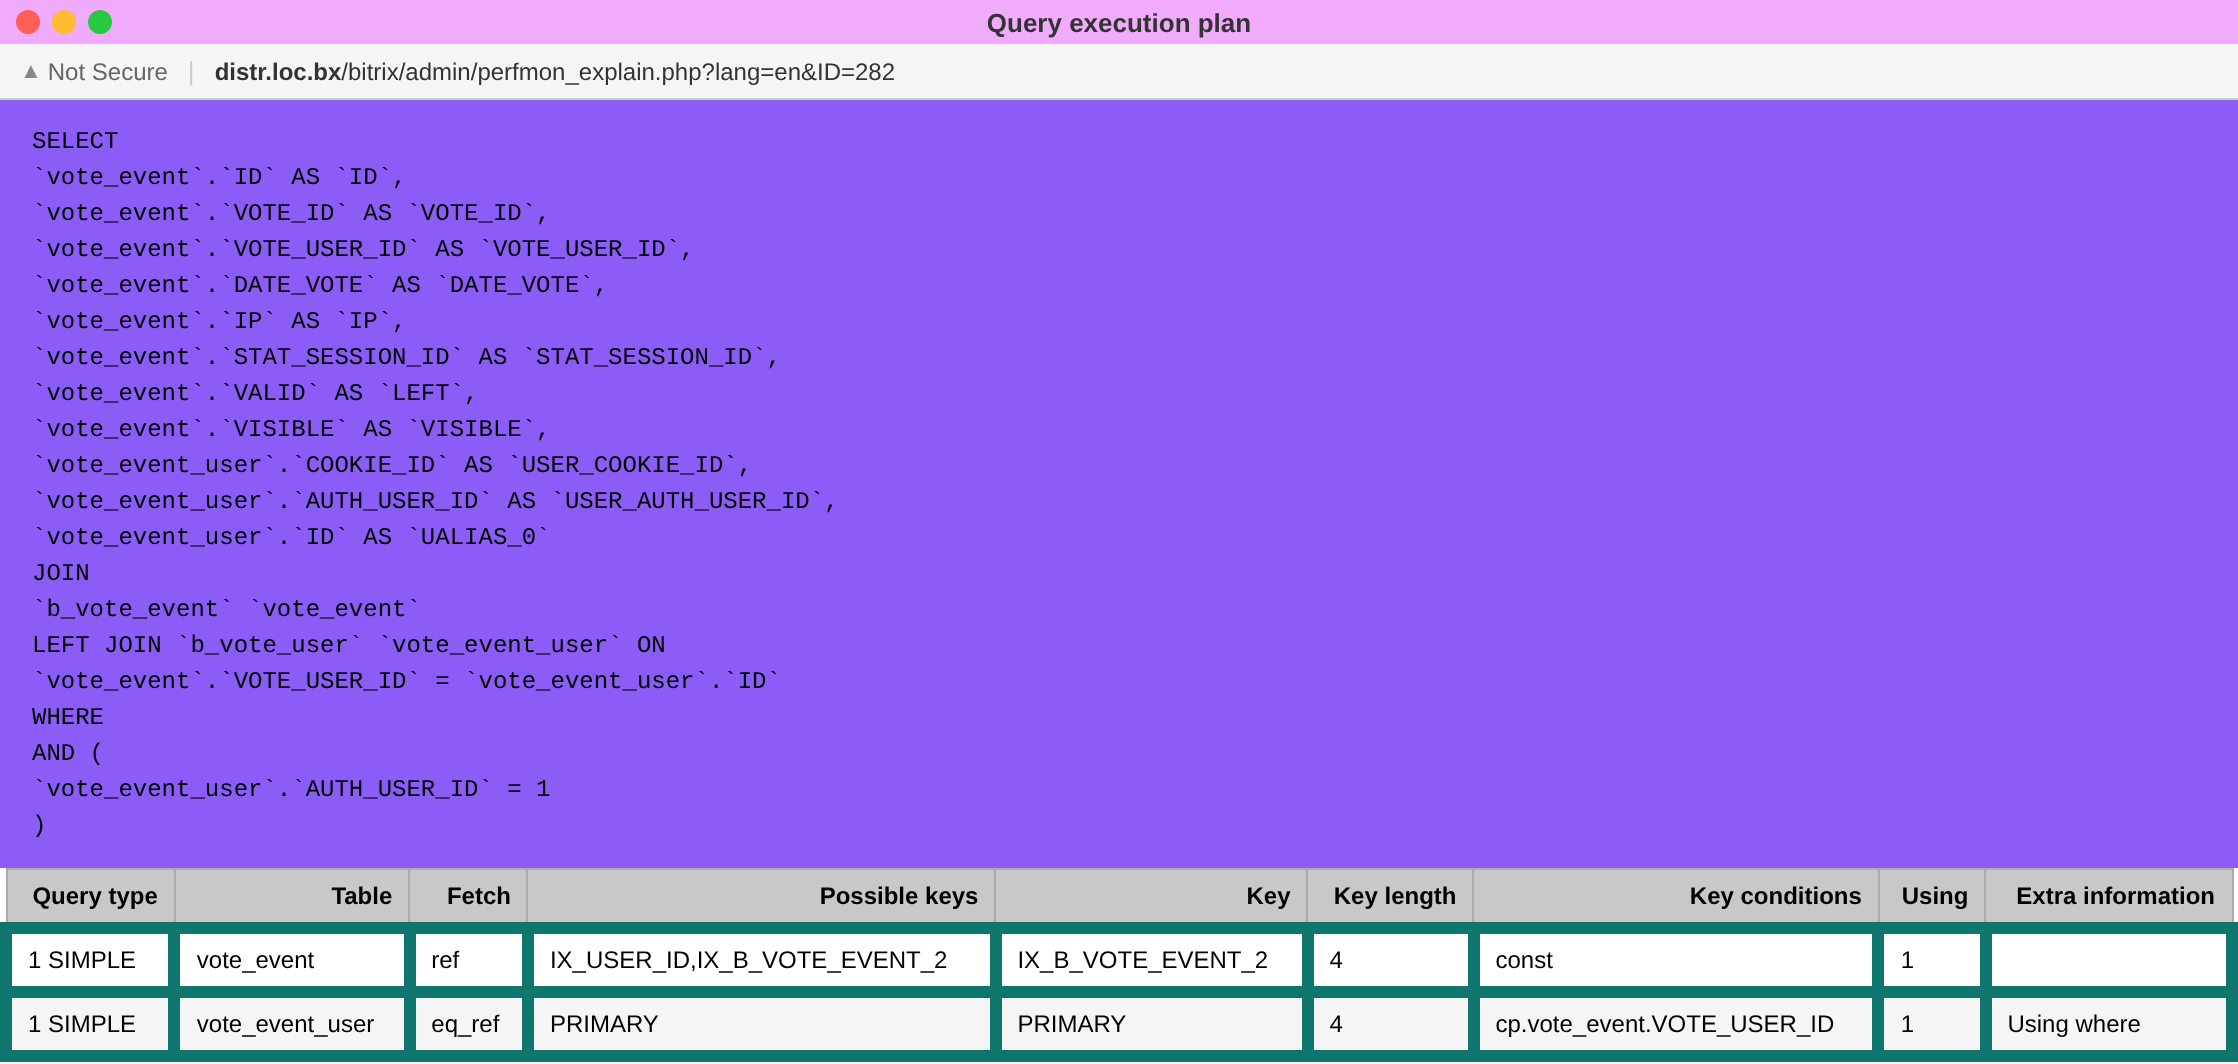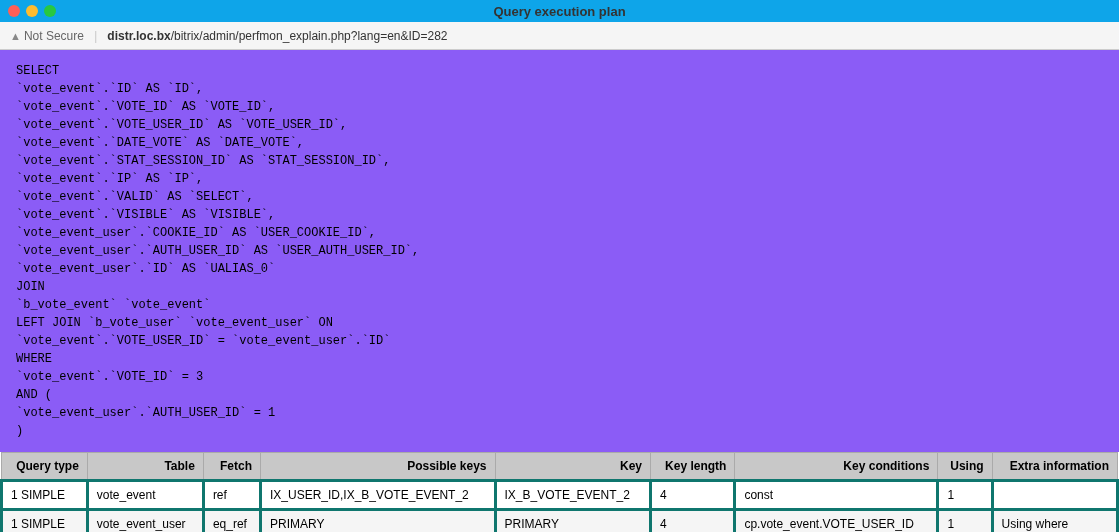--- a/index.html
+++ b/index.html
@@ -8,21 +8,21 @@
       font-size: 13px;
       background: #fff;
       width: 1119px;
       height: 532px;
       overflow: hidden;
     }
 
     
     .title-bar {
       height: 22px;
-      background: #0ea5e9;
+      background: #f0abfc;
       display: flex;
       align-items: center;
       justify-content: center;
       position: relative;
     }
     .title-bar-title {
       font-size: 13px;
       font-weight: 600;
       color: #333;
     }
@@ -91,21 +91,21 @@
     .results-table th {
       background: #c8c8c8;
       border: 1px solid #aaa;
       padding: 6px 8px;
       text-align: right;
       font-weight: 600;
       color: #000;
       vertical-align: middle;
     }
     .results-table td {
-      border: 3px solid #0f766e;
+      border: 6px solid #0f766e;
       padding: 6px 8px;
       vertical-align: middle;
       color: #000;
     }
     .results-table tr:nth-child(even) td {
       background: #f5f5f5;
     }
     .results-table tr:nth-child(odd) td {
       background: #fff;
     }
@@ -132,33 +132,32 @@
     <span class="url-domain">distr.loc.bx</span><span>/bitrix/admin/perfmon_explain.php?lang=en&amp;ID=282</span>
   </div>
 </div>
 
 <div class="sql-area" id="sql-container">
     <div>SELECT</div>
     <div>  `vote_event`.`ID` AS `ID`,</div>
     <div>  `vote_event`.`VOTE_ID` AS `VOTE_ID`,</div>
     <div>  `vote_event`.`VOTE_USER_ID` AS `VOTE_USER_ID`,</div>
     <div>  `vote_event`.`DATE_VOTE` AS `DATE_VOTE`,</div>
+    <div>  `vote_event`.`IP` AS `IP`,</div>
     <div>  `vote_event`.`STAT_SESSION_ID` AS `STAT_SESSION_ID`,</div>
-    <div>  `vote_event`.`IP` AS `IP`,</div>
-    <div>  `vote_event`.`VALID` AS `SELECT`,</div>
+    <div>  `vote_event`.`VALID` AS `LEFT`,</div>
     <div>  `vote_event`.`VISIBLE` AS `VISIBLE`,</div>
     <div>  `vote_event_user`.`COOKIE_ID` AS `USER_COOKIE_ID`,</div>
     <div>  `vote_event_user`.`AUTH_USER_ID` AS `USER_AUTH_USER_ID`,</div>
     <div>  `vote_event_user`.`ID` AS `UALIAS_0`</div>
     <div>JOIN</div>
     <div>  `b_vote_event` `vote_event`</div>
     <div>  LEFT JOIN `b_vote_user` `vote_event_user` ON</div>
     <div>    `vote_event`.`VOTE_USER_ID` = `vote_event_user`.`ID`</div>
     <div>WHERE</div>
-    <div>  `vote_event`.`VOTE_ID` = 3</div>
     <div>  AND (</div>
     <div>    `vote_event_user`.`AUTH_USER_ID` = 1</div>
     <div>  )</div>
   </div>
 
 <table class="results-table" id="results-table-container">
   <thead id="table-head">
       <tr>
         <th>Query type</th>
         <th>Table</th>

